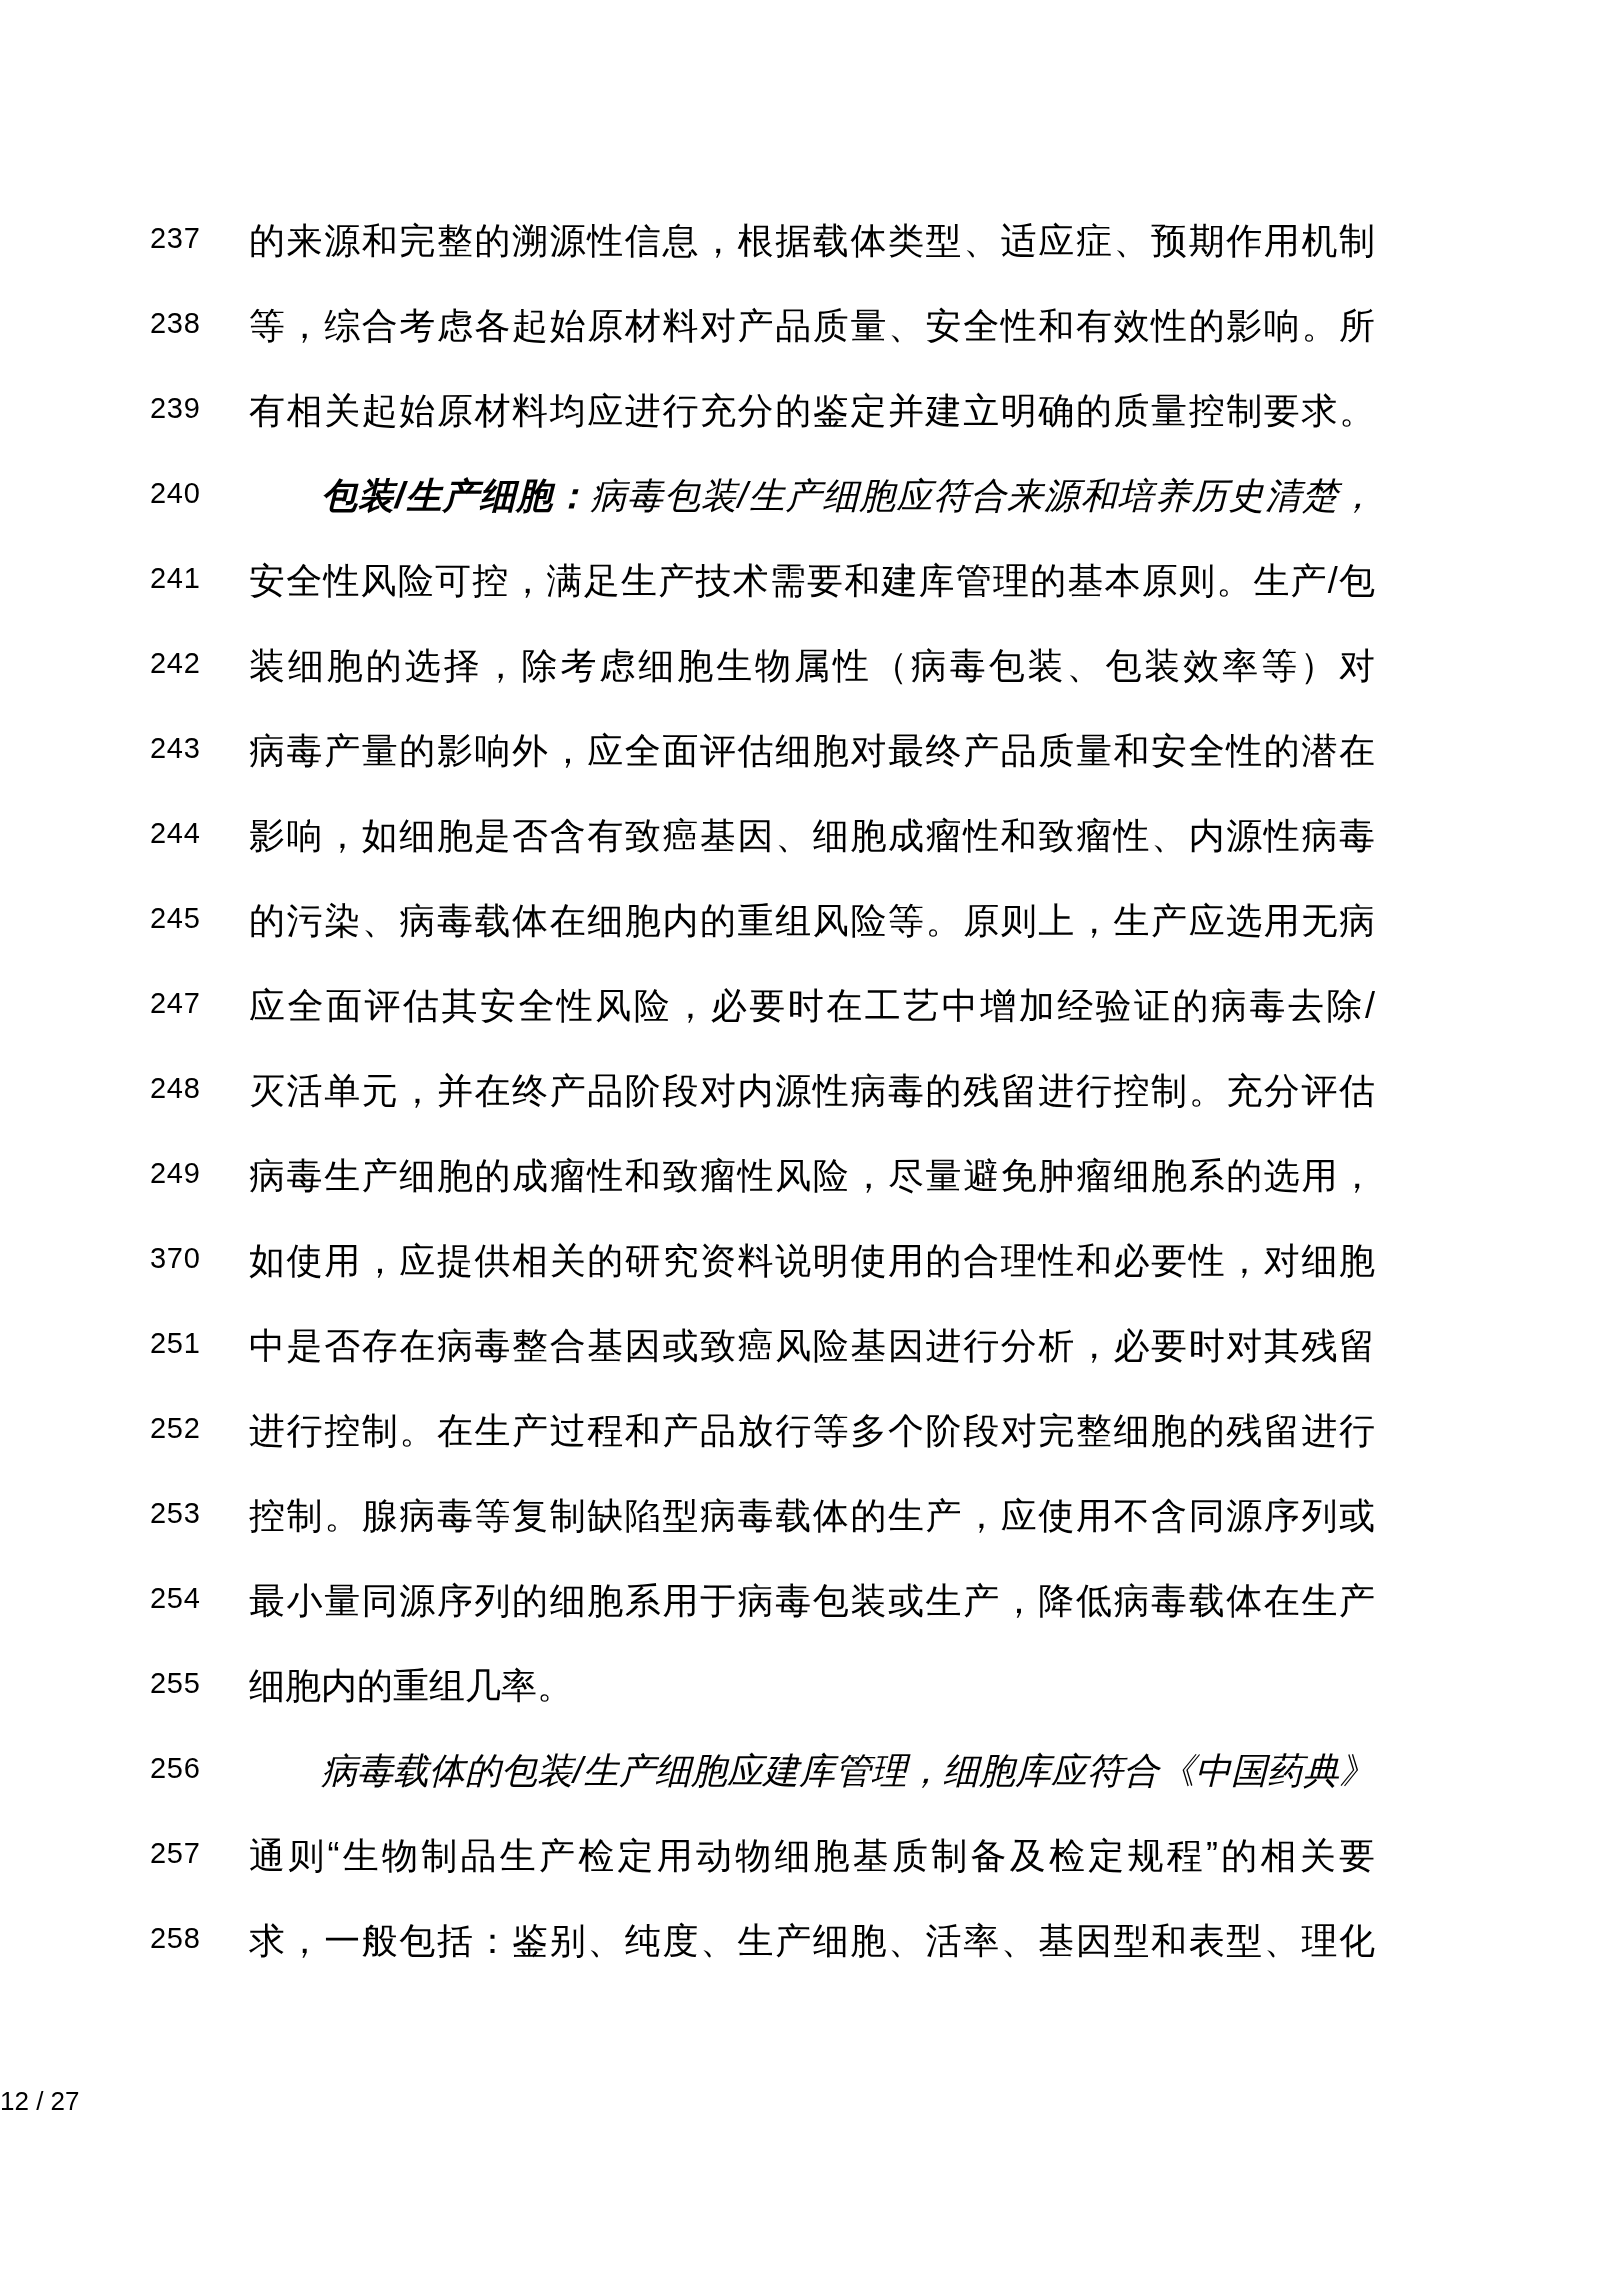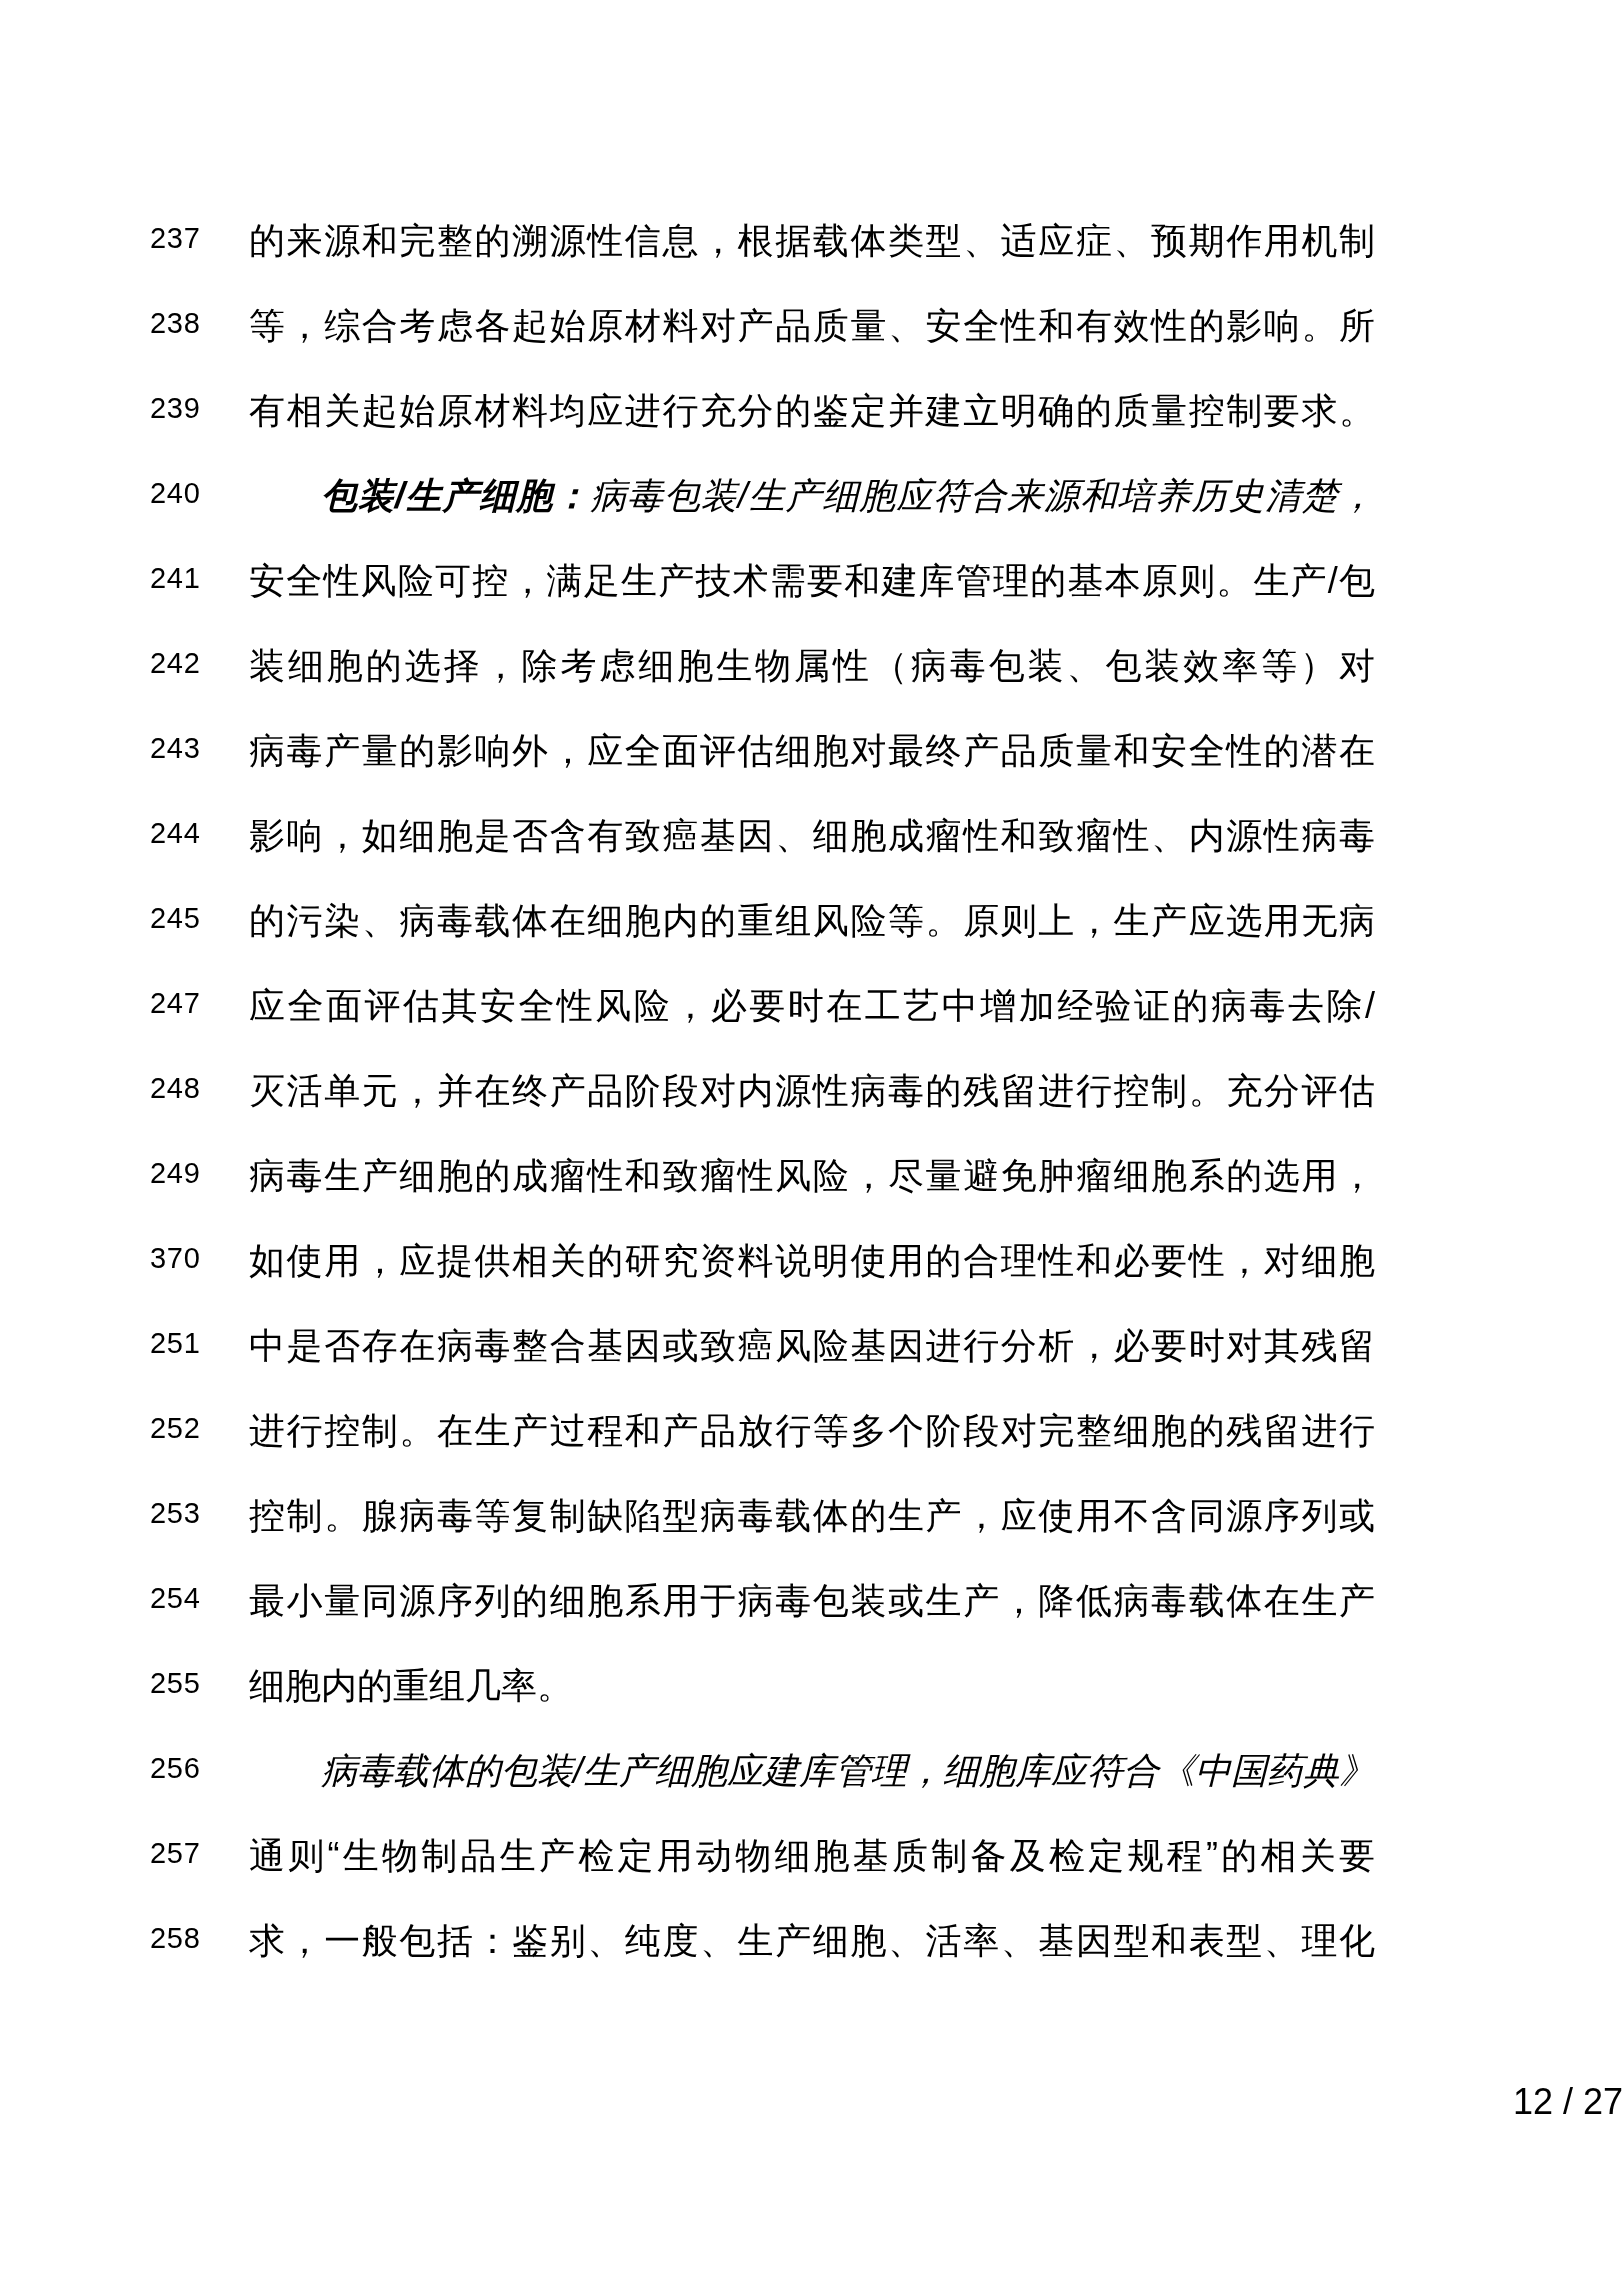--- a/index.html
+++ b/index.html
@@ -65,22 +65,22 @@
   .bold-lead {
     font-weight: bold;
   }
   .footer {
     position: absolute;
     top: 2059px;
     left: 0;
     width: 1623px;
     height: 85px;
     line-height: 85px;
-    text-align: right;
-    font-size: 36px;
+    text-align: left;
+    font-size: 26px;
   }
 </style>
 </head>
 <body>
 
 <div class="page">
   <div class="doc-body" id="doc-body">
   <div class="line">
     <span class="line-number">237</span>
     <span class="line-text"><span class="line-plain">的来源和完整的溯源性信息，根据载体类型、适应症、预期作用机制</span></span>

